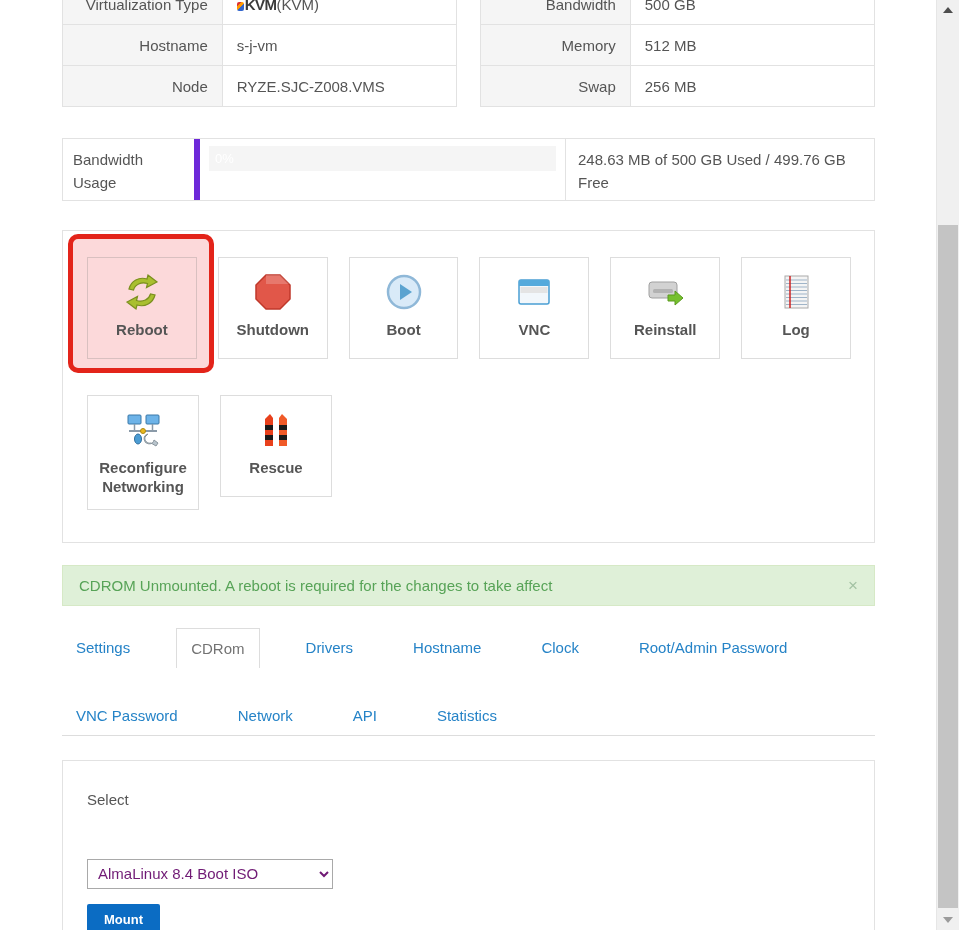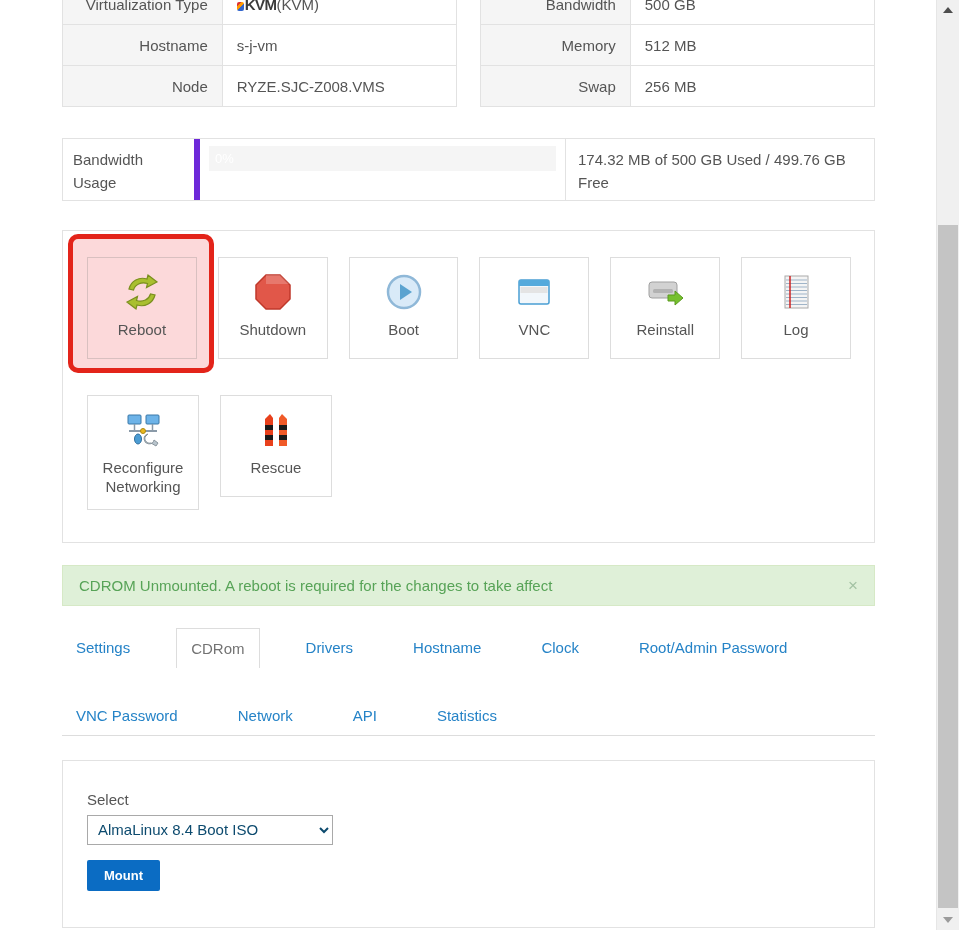--- a/index.html
+++ b/index.html
@@ -32,21 +32,21 @@
   
   .actions-box { position: relative; border: 1px solid #e2e2e2; margin-top: 29px;
     padding: 26px 23px 32px 24px; }
   .highlight-ring { position: absolute; left: 5px; top: 3px; width: 146px; height: 139px;
     border: 5px solid #e3241a; border-radius: 10px; background: #fcd9da; }
   .act-row { display: flex; gap: 21px; position: relative; align-items: flex-start; }
   .act-row.first { align-items: center; min-height: 102px; }
   .act-row.second { margin-top: 36px; }
   .action-btn { width: 112px; min-height: 102px; border: 1px solid #ddd; background: #fff;
     display: flex; flex-direction: column; align-items: center; justify-content: flex-start;
-    padding: 14px 4px 12px; cursor: pointer; }
+    padding: 14px 4px 12px; cursor: pointer; font-weight: bold; }
   .action-btn.on-highlight { background: transparent; border-color: #d9c0c0; }
   .action-btn .ico { width: 40px; height: 40px; margin-bottom: 9px; flex: 0 0 auto; }
   .action-btn .cap { font-size: 15px; color: #555; text-align: center; line-height: 1.25; }
 
   
   .alert { margin-top: 22px; background: #dff0d8; border: 1px solid #d6e9c6; color: #57a357;
     padding: 11px 16px; display: flex; align-items: center; font-size: 15px; }
   .alert .msg { flex: 1; }
   .alert .close-x { color: #a3c2a3; font-size: 17px; cursor: pointer; line-height: 1; }
 
@@ -55,21 +55,21 @@
     padding-bottom: 0; gap: 28px; }
   .tab { color: #2583c7; text-decoration: none; padding: 11px 14px; margin-right: 4px;
     font-size: 15px; cursor: pointer; display: inline-block; }
   .tab.active { color: #737373; background: #fff; border: 1px solid #ddd; border-bottom: none;
     cursor: default; }
 
   
   .panel { margin-top: 24px; border: 1px solid #e2e2e2; padding: 30px 24px 36px; }
   .sel-label { margin-bottom: 7px; }
   select.iso { width: 246px; height: 30px; border: 1px solid #a9a9a9; background: #fff;
-    color: #0c4a6e; font-size: 15px; padding: 2px 6px; font-family: "Liberation Sans", sans-serif; }
+    color: #701a75; font-size: 15px; padding: 2px 6px; font-family: "Liberation Sans", sans-serif; margin-top: 44px; }
   .mount-btn { margin-top: 15px; background: #0b6cc3; color: #fff; font-weight: bold;
     border: none; font-size: 13px; padding: 8px 17px; border-radius: 2px; cursor: pointer;
     font-family: "Liberation Sans", sans-serif; display: inline-block; }
 
   
   .scrollbar { position: fixed; top: 0; right: 0; width: 23px; height: 930px;
     background: #f0f0f0; border-left: 1px solid #e6e6e6; }
   .sb-up, .sb-down { position: absolute; left: 0; width: 100%; height: 20px;
     display: flex; align-items: center; justify-content: center; cursor: pointer; }
   .sb-up { top: 0; } .sb-down { bottom: 0; }
@@ -121,21 +121,21 @@
   </div>
 
   <div class="bw-box">
     <div class="bw-label">Bandwidth Usage</div>
     <div class="bw-barcell">
       <div class="bw-track">
         <div class="bw-fill" style="width: 0%;"></div>
         <div class="bw-pct">0%</div>
       </div>
     </div>
-    <div class="bw-detail">174.32 MB of 500 GB Used / 499.76 GB Free</div>
+    <div class="bw-detail">248.63 MB of 500 GB Used / 499.76 GB Free</div>
   </div>
 
   <div class="actions-box">
     <div class="highlight-ring"></div>
     <div class="act-row first">
 
       <div class="action-btn on-highlight">
         <span class="ico">
           <svg viewBox="0 0 40 40" width="40" height="40">
             <path d="M7 17 C9 9 17 4.5 25 7 L26 3 L35 10 L24.5 15.5 L25.5 11.5 C19 9.5 13 12.5 11.5 18 Z" fill="#a9bf2f" stroke="#7a8f1e" stroke-width="1.2"></path>

